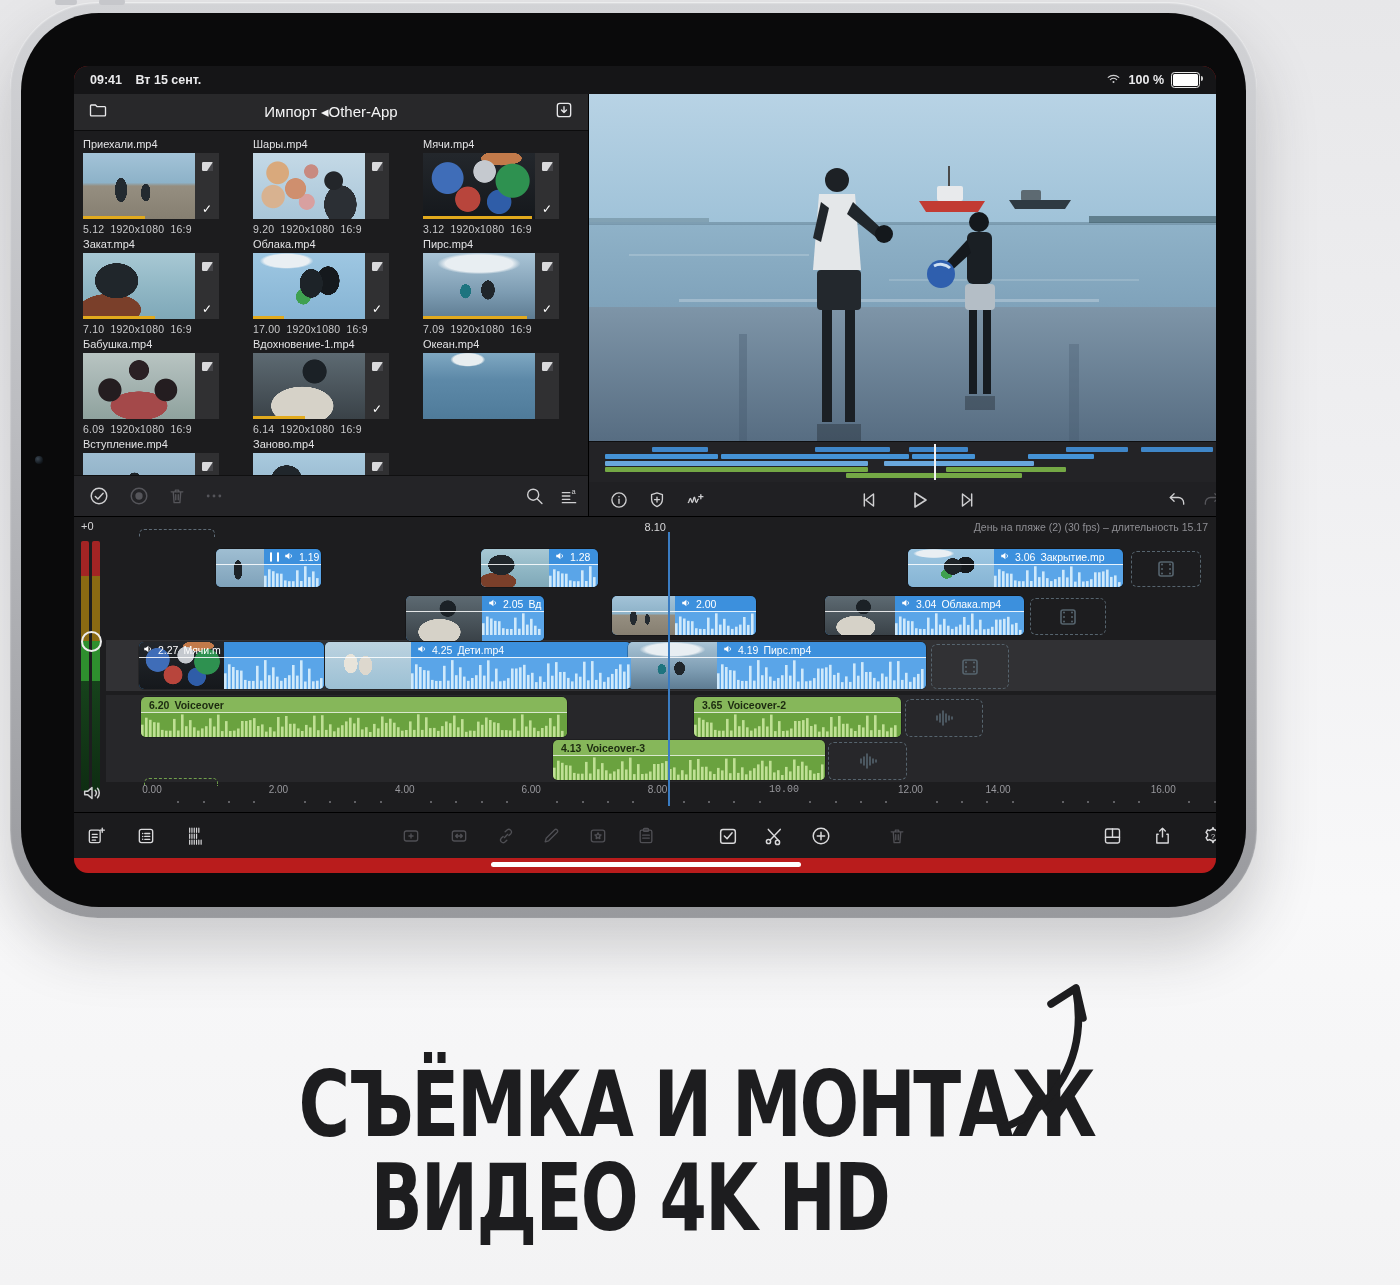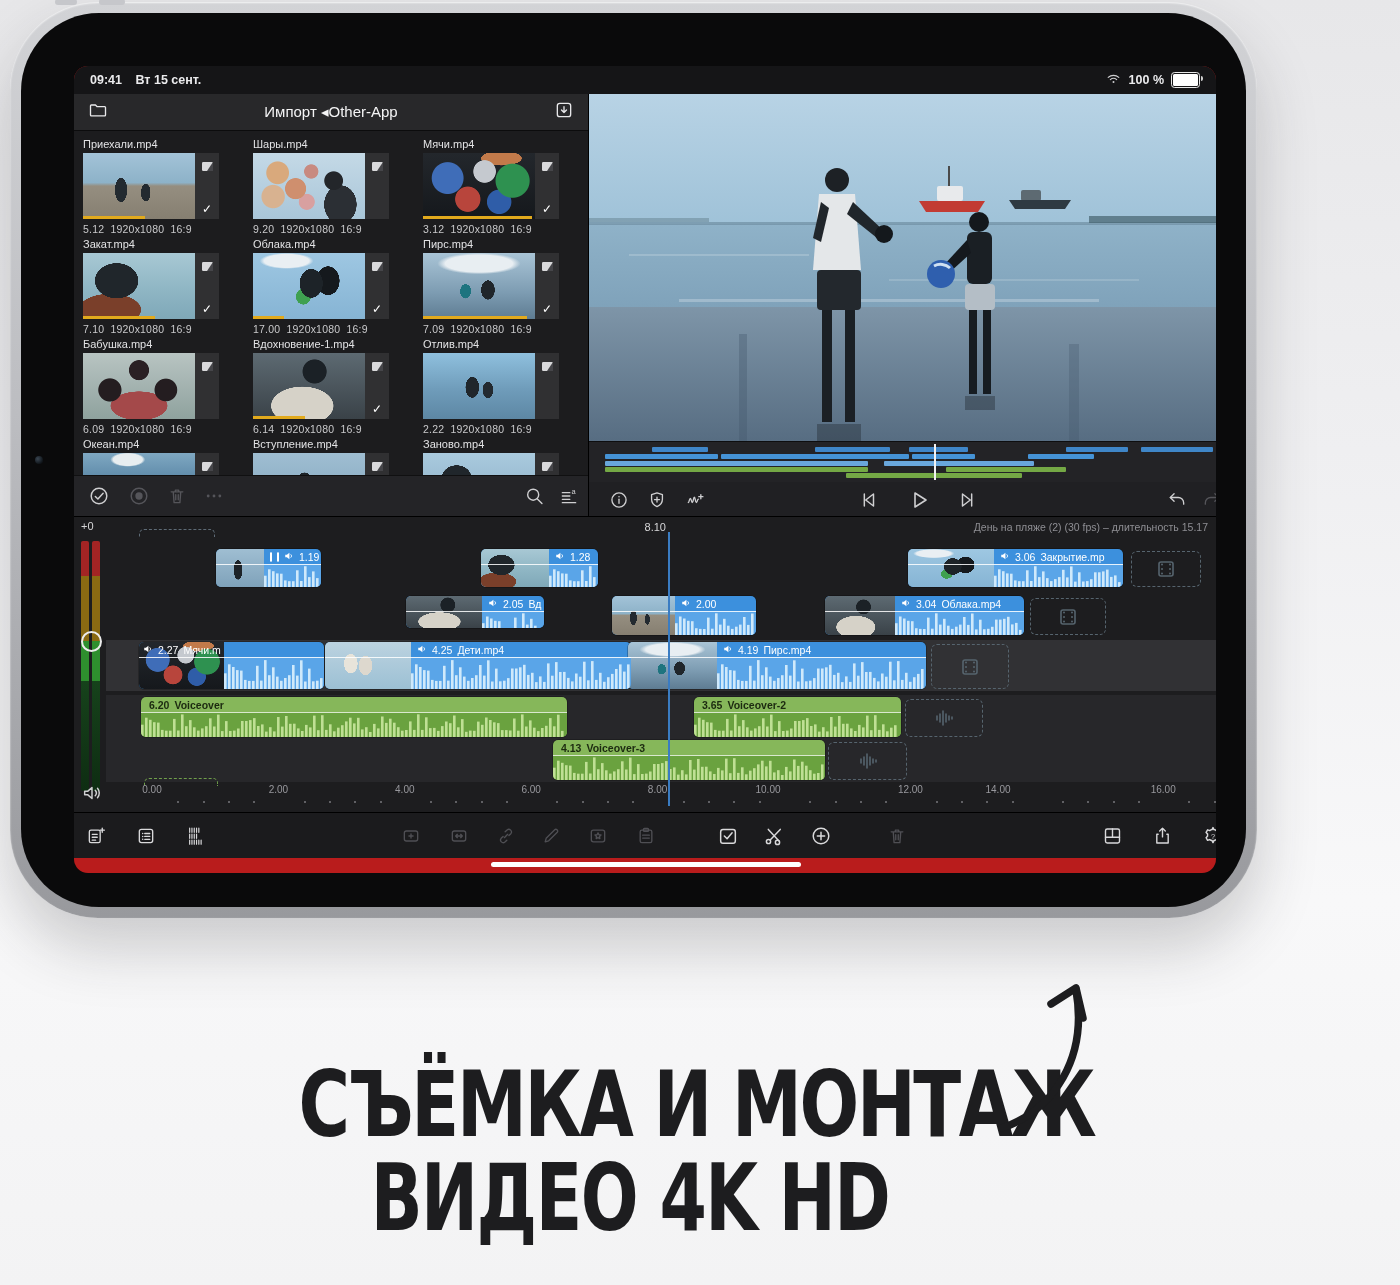--- a/index.html
+++ b/index.html
@@ -266,34 +266,20 @@
       <span><svg width="11" height="9" viewBox="0 0 11 9">
                           <rect width="11" height="9" rx="1.2" fill="#d9d9db"></rect>
                           <path d="M11 0v9H5z" fill="#46464a"></path>
                         </svg></span>
       <span class="chk">✓</span>
                     </div>
                   </div>
                   <div class="meta">6.14&nbsp; 1920x1080&nbsp; 16:9</div>
                 </div>
                 <div class="cell">
-                  <div class="nm">Отлив.mp4</div>
-    <div class="trow">
-                    <div class="thumb lk-lowtide"></div>
-                    <div class="gutter">
-      <span><svg width="11" height="9" viewBox="0 0 11 9">
-                          <rect width="11" height="9" rx="1.2" fill="#d9d9db"></rect>
-                          <path d="M11 0v9H5z" fill="#46464a"></path>
-                        </svg></span>
-      <span class="chk"></span>
-                    </div>
-                  </div>
-                  <div class="meta">2.22&nbsp; 1920x1080&nbsp; 16:9</div>
-                </div>
-                <div class="cell">
                   <div class="nm">Океан.mp4</div>
     <div class="trow">
                     <div class="thumb lk-ocean"></div>
                     <div class="gutter">
       <span><svg width="11" height="9" viewBox="0 0 11 9">
                           <rect width="11" height="9" rx="1.2" fill="#d9d9db"></rect>
                           <path d="M11 0v9H5z" fill="#46464a"></path>
                         </svg></span>
       <span class="chk"></span>
                     </div>
@@ -585,21 +571,21 @@
                   <span>3.06</span>
                   <span>Закрытие.mp</span>
                 </div>
               </div>
               <div class="phbox" style="left: 1025px; top: 34px; width: 68px; height: 34px;">
                 <svg viewBox="0 0 24 24" width="24" height="24" fill="none" stroke="currentColor" stroke-width="1.6" stroke-linecap="round" stroke-linejoin="round">
                   <rect x="5" y="5" width="14" height="14" rx="2"></rect>
                   <path d="M8 7.5h.01M8 12h.01M8 16.5h.01M16 7.5h.01M16 12h.01M16 16.5h.01" stroke-width="2"></path>
                 </svg>
               </div>
-              <div class="clip v" style="left: 300px; top: 79px; width: 138px; height: 32px;">
+              <div class="clip v" style="left: 300px; top: 79px; width: 138px; height: 45px;">
                 <div class="c-thumb lk-hug" style="width:76px"></div>
                 <div class="c-wave" style="left:76px"><svg width="62" height="24" viewBox="0 0 62 24" preserveAspectRatio="none">
                     <rect x="0.0" y="12.2" width="2.6" height="11.8" fill="#cfe9fb"></rect>
                     <rect x="4.0" y="5.5" width="2.6" height="18.5" fill="#cfe9fb"></rect>
                     <rect x="8.0" y="7.5" width="2.6" height="16.5" fill="#cfe9fb"></rect>
                     <rect x="12.0" y="9.8" width="2.6" height="14.2" fill="#cfe9fb"></rect>
                     <rect x="16.0" y="10.2" width="2.6" height="13.8" fill="#cfe9fb"></rect>
                     <rect x="20.0" y="17.2" width="2.6" height="6.8" fill="#cfe9fb"></rect>
                     <rect x="24.0" y="17.9" width="2.6" height="6.1" fill="#cfe9fb"></rect>
                     <rect x="28.0" y="18.0" width="2.6" height="6.0" fill="#cfe9fb"></rect>
@@ -1138,21 +1124,21 @@
               <div class="phbox" style="left: 722px; top: 225px; width: 77px; height: 36px;">
                 <svg viewBox="0 0 24 24" width="24" height="24" fill="none" stroke="currentColor" stroke-width="1.6" stroke-linecap="round" stroke-linejoin="round">
                   <path d="M5 14v-4M8 16V8M11 19V5M14 16V8M17 14v-4M20 13v-2"></path>
                 </svg>
               </div>
               <div class="ruler-lab" style="left: 46px;">0.00</div>
               <div class="ruler-lab" style="left: 172.4px;">2.00</div>
               <div class="ruler-lab" style="left: 298.8px;">4.00</div>
               <div class="ruler-lab" style="left: 425.2px;">6.00</div>
               <div class="ruler-lab" style="left: 551.6px;">8.00</div>
-              <div class="ruler-lab" style="left: 662px;">10.00</div>
+              <div class="ruler-lab" style="left: 678px; font-family: Liberation Mono, monospace;">10.00</div>
               <div class="ruler-lab" style="left: 804.4px;">12.00</div>
               <div class="ruler-lab" style="left: 892px;">14.00</div>
               <div class="ruler-lab" style="left: 1057.2px;">16.00</div>
               <div class="ruler-dot" style="left: 71.28px;"></div>
               <div class="ruler-dot" style="left: 96.56px;"></div>
               <div class="ruler-dot" style="left: 121.84px;"></div>
               <div class="ruler-dot" style="left: 147.12px;"></div>
               <div class="ruler-dot" style="left: 197.68px;"></div>
               <div class="ruler-dot" style="left: 222.96px;"></div>
               <div class="ruler-dot" style="left: 248.24px;"></div>

